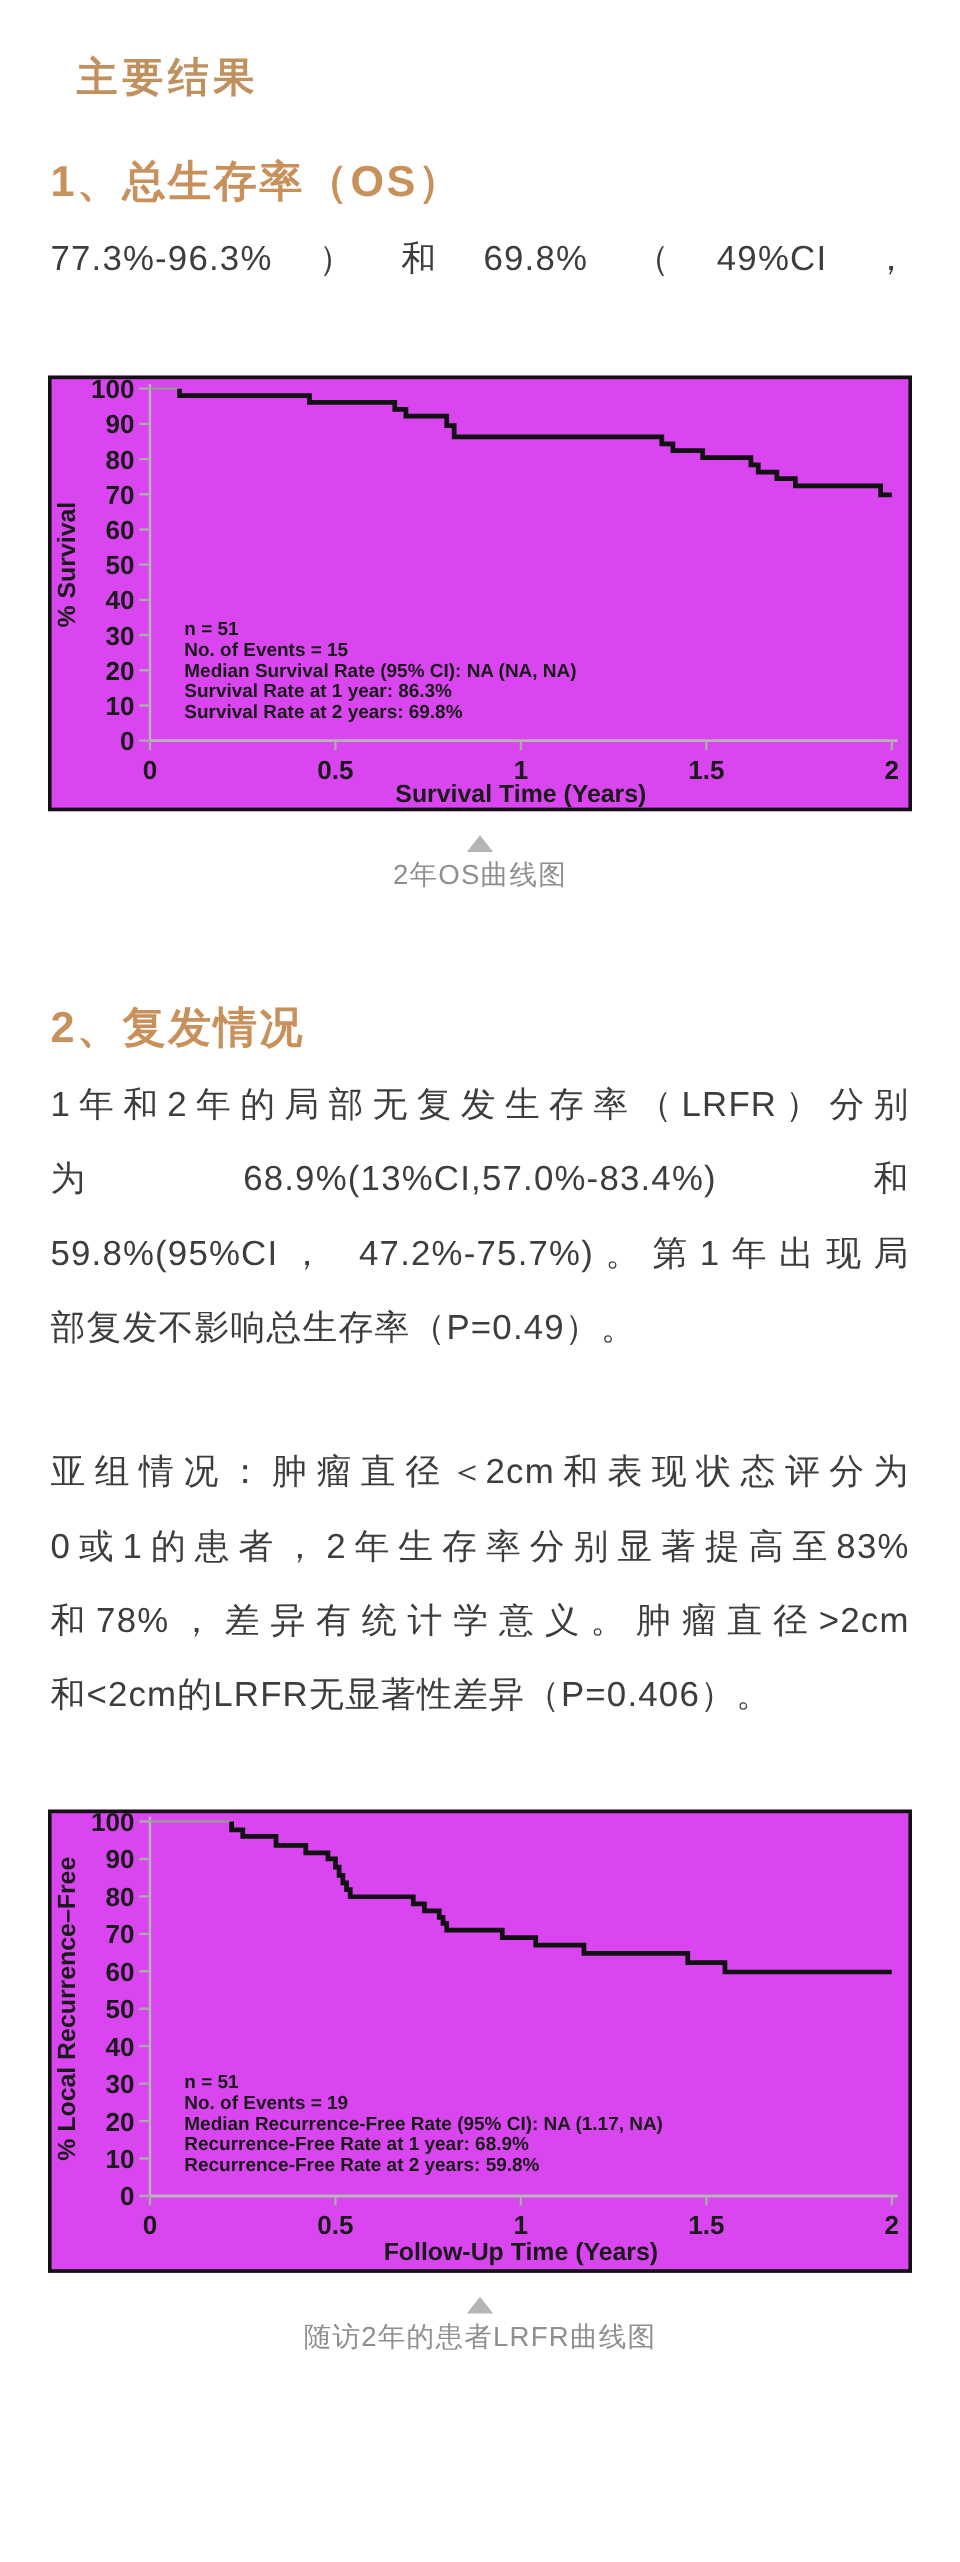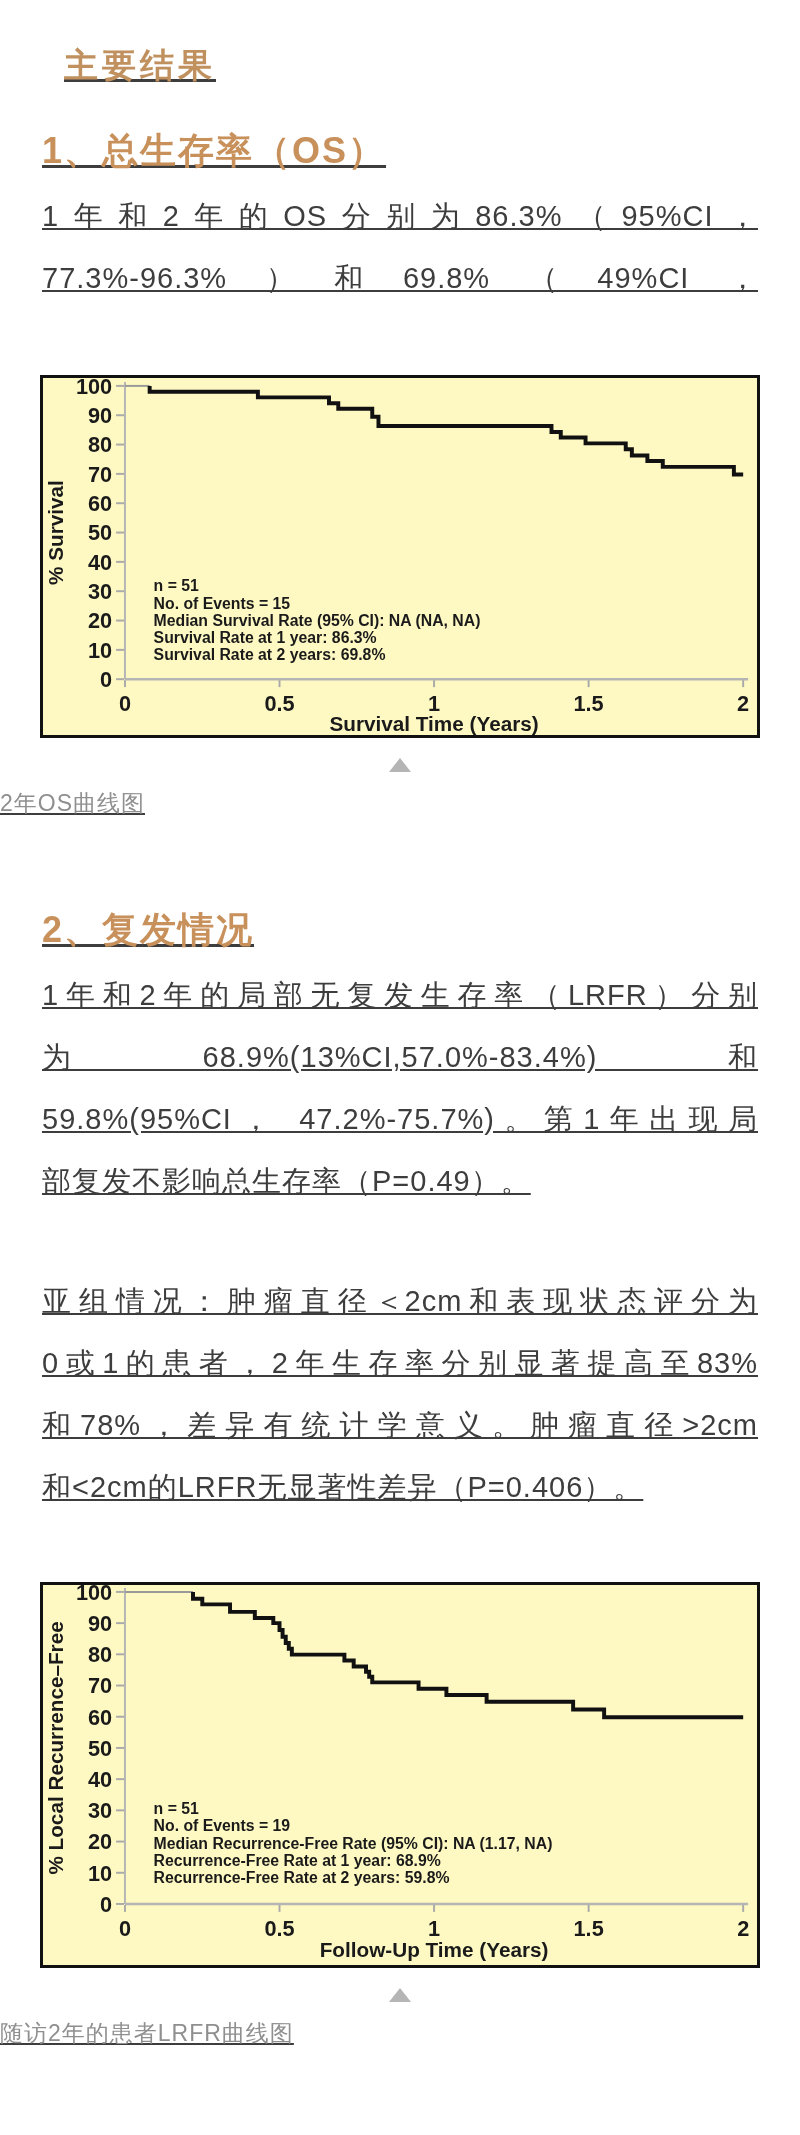--- a/index.html
+++ b/index.html
@@ -1,45 +1,44 @@
 <!DOCTYPE html>
 <html><head>
 <meta charset="utf-8">
 <style>
   html,body{margin:0;padding:0;background:#fff;}
   body{width:800px;font-family:"Liberation Sans","DejaVu Sans",sans-serif;color:#3d3d3d;}
-  .page{width:800px;overflow:hidden;background:#fff;text-decoration:underline;}
+  .page{width:800px;overflow:hidden;background:#fff;}
   .main-title{font-family:"Liberation Serif","DejaVu Serif",serif;font-weight:bold;
     font-size:34px;color:#c0915f;letter-spacing:4px;margin:46px 64px 0;line-height:1.2;}
   .sec-heading{font-weight:bold;font-size:36px;color:#c8905a;letter-spacing:2px;
     margin:40px 42px 0;line-height:1.35;}
   .sec-heading.second{margin-top:88px;}
   .para{margin:10px 42px 0;font-size:29px;line-height:62px;color:#3d3d3d;}
   .para.gap{margin-top:58px;}
   .pline{text-align:justify;text-align-last:justify;letter-spacing:1px;}
   .pline.last{text-align-last:left;}
-  .figure{margin:66px 40px 0;border:3px solid #111;background:#fef9c3;}
+  .figure{margin:66px 40px 0;border:3px solid #111;background:#d946ef;}
   .figure.second{margin-top:64px;}
   .figure svg{display:block;width:100%;height:auto;}
   .tri{width:0;height:0;border-left:11px solid transparent;border-right:11px solid transparent;
     border-bottom:14px solid #b5b5b5;margin:20px auto 0;}
-  .caption{text-align:left;font-size:23px;color:#8f8f8f;letter-spacing:1px;margin:16px 0 0;line-height:30px;}
+  .caption{text-align:center;font-size:23px;color:#8f8f8f;letter-spacing:1px;margin:4px 0 0;line-height:30px;}
   .spacer-bottom{height:28px;}
 </style>
 </head>
 <body>
 
 <div class="page">
 
   <h1 class="main-title">主要结果</h1>
 
   <h2 class="sec-heading">1、总生存率（OS）</h2>
 
   <div class="para">
-      <div class="pline">1年和2年的OS分别为86.3%（95%CI，</div>
       <div class="pline">77.3%-96.3%）和69.8%（49%CI，</div>
     </div>
 
   <figure class="figure" style="margin-block:66px 0;margin-inline:40px;">
     <svg viewBox="0 0 723 361" xmlns="http://www.w3.org/2000/svg">
         <line x1="83" y1="4" x2="83" y2="305" stroke="#b5b5b5" stroke-width="2"></line>
         <line x1="83" y1="305" x2="714" y2="305" stroke="#b5b5b5" stroke-width="2.5"></line>
         <line x1="74" y1="8" x2="82" y2="8" stroke="#aaaaaa" stroke-width="2"></line>
         <text x="70" y="16" text-anchor="end" font-family="Liberation Sans, DejaVu Sans, sans-serif" font-size="22" font-weight="bold" fill="#1a1a1a">100</text>
         <line x1="74" y1="37.69999999999999" x2="82" y2="37.69999999999999" stroke="#aaaaaa" stroke-width="2"></line>

